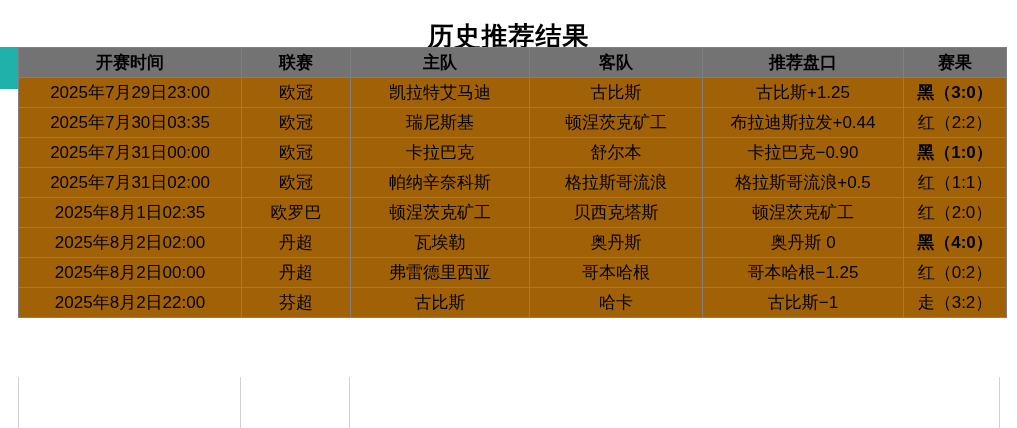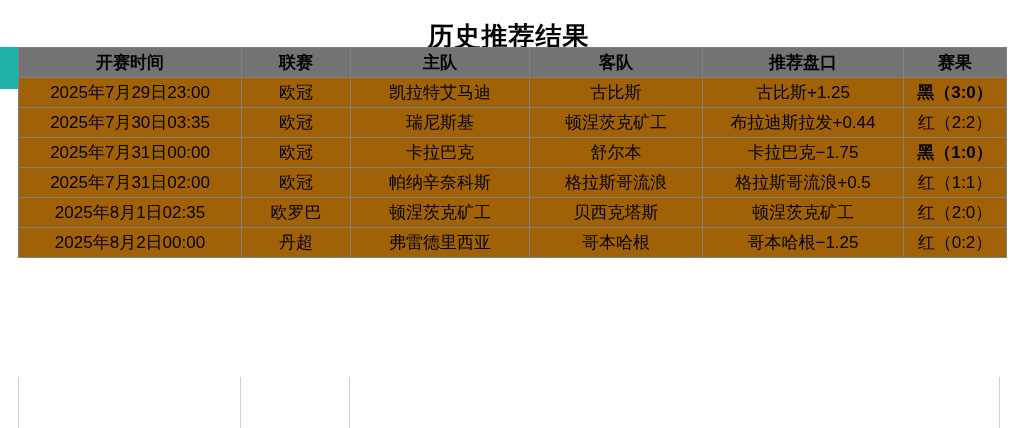--- a/index.html
+++ b/index.html
@@ -132,46 +132,62 @@
         <td class="col-home">瑞尼斯基</td>
         <td class="col-away">顿涅茨克矿工</td>
         <td class="col-line">布拉迪斯拉发+0.44</td>
         <td class="col-result res-red">红（2:2）</td>
       </tr>
       <tr>
         <td class="col-time">2025年7月31日00:00</td>
         <td class="col-league">欧冠</td>
         <td class="col-home">卡拉巴克</td>
         <td class="col-away">舒尔本</td>
-        <td class="col-line">卡拉巴克−1.75</td>
+        <td class="col-line">卡拉巴克−0.90</td>
         <td class="col-result res-black">黑（1:0）</td>
       </tr>
       <tr>
         <td class="col-time">2025年7月31日02:00</td>
         <td class="col-league">欧冠</td>
         <td class="col-home">帕纳辛奈科斯</td>
         <td class="col-away">格拉斯哥流浪</td>
         <td class="col-line">格拉斯哥流浪+0.5</td>
         <td class="col-result res-red">红（1:1）</td>
       </tr>
       <tr>
         <td class="col-time">2025年8月1日02:35</td>
         <td class="col-league">欧罗巴</td>
         <td class="col-home">顿涅茨克矿工</td>
         <td class="col-away">贝西克塔斯</td>
         <td class="col-line">顿涅茨克矿工</td>
         <td class="col-result res-red">红（2:0）</td>
       </tr>
       <tr>
+        <td class="col-time">2025年8月2日02:00</td>
+        <td class="col-league">丹超</td>
+        <td class="col-home">瓦埃勒</td>
+        <td class="col-away">奥丹斯</td>
+        <td class="col-line">奥丹斯 0</td>
+        <td class="col-result res-black">黑（4:0）</td>
+      </tr>
+      <tr>
         <td class="col-time">2025年8月2日00:00</td>
         <td class="col-league">丹超</td>
         <td class="col-home">弗雷德里西亚</td>
         <td class="col-away">哥本哈根</td>
         <td class="col-line">哥本哈根−1.25</td>
         <td class="col-result res-red">红（0:2）</td>
+      </tr>
+      <tr>
+        <td class="col-time">2025年8月2日22:00</td>
+        <td class="col-league">芬超</td>
+        <td class="col-home">古比斯</td>
+        <td class="col-away">哈卡</td>
+        <td class="col-line">古比斯−1</td>
+        <td class="col-result res-orange">走（3:2）</td>
       </tr>
     </tbody>
   </table>
 </div>
 
 <div class="tail-block" style="top:377px;">
   <div class="tail-line">
     <div class="vdiv">
       <span style="left:221px;"></span>
       <span style="left:330px;"></span>

